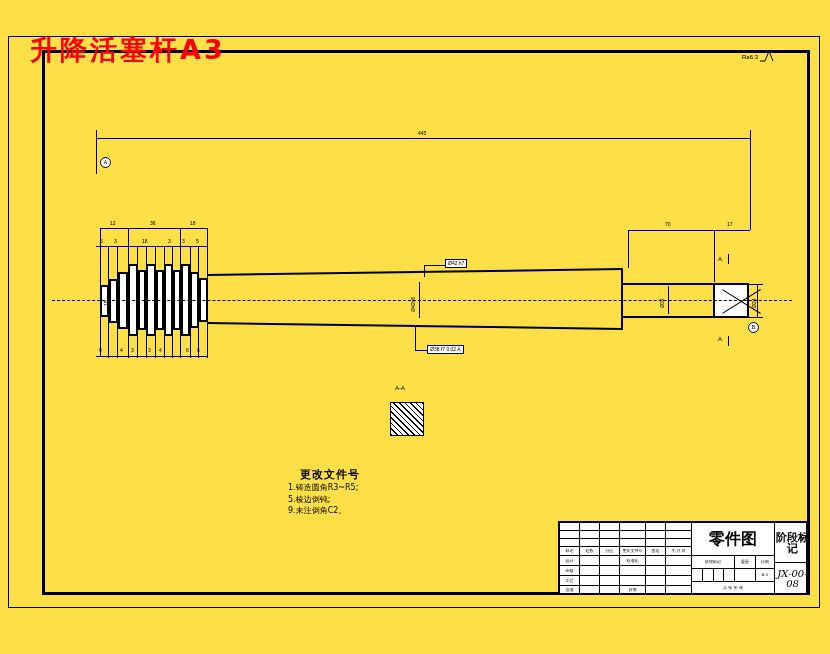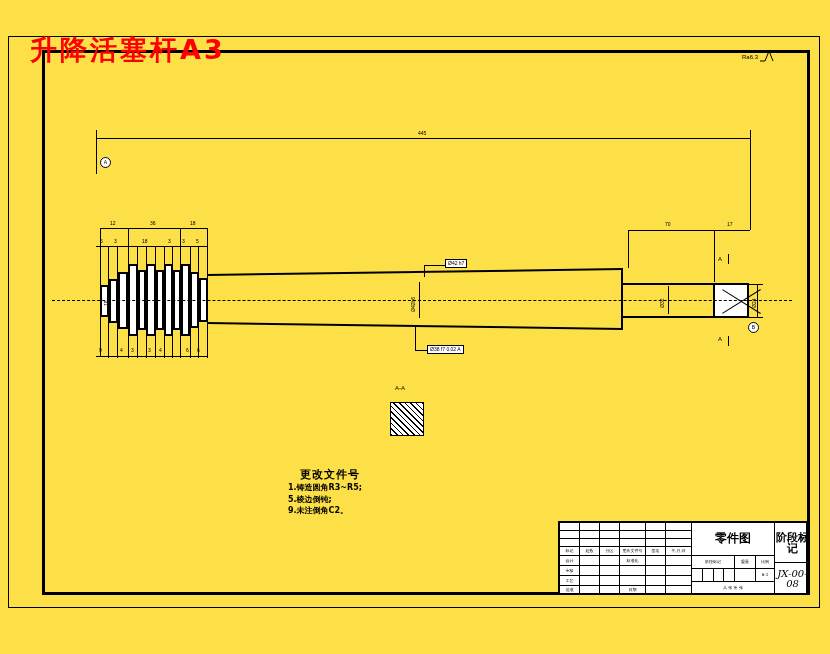--- a/index.html
+++ b/index.html
@@ -155,21 +155,21 @@
   }
   .tech-title {
     font-size: 11px;
     font-weight: bold;
     margin-left: 12px;
     letter-spacing: 1px;
     line-height: 1.3;
   }
   .tech-item {
     font-size: 8px;
-    font-weight: bold;
+    font-weight: normal;
     line-height: 1.45;
     white-space: nowrap;
   }
   
   .title-block {
     position: absolute;
     left: 558px;
     top: 521px;
     width: 250px;
     height: 74px;
@@ -186,23 +186,22 @@
     font-size: 4px;
     text-align: center;
     line-height: 1;
     display: flex;
     align-items: center;
     justify-content: center;
     overflow: hidden;
     color: #000;
   }
   .tb-big {
-    font-size: 12px;
+    font-size: 16px;
     font-weight: bold;
-    font-family: Liberation Mono, monospace;
   }
   .tb-name {
     font-size: 11px;
     font-weight: bold;
   }
   .tb-code {
     font-size: 10px;
     font-style: italic;
     font-family: "DejaVu Serif", serif;
   }

